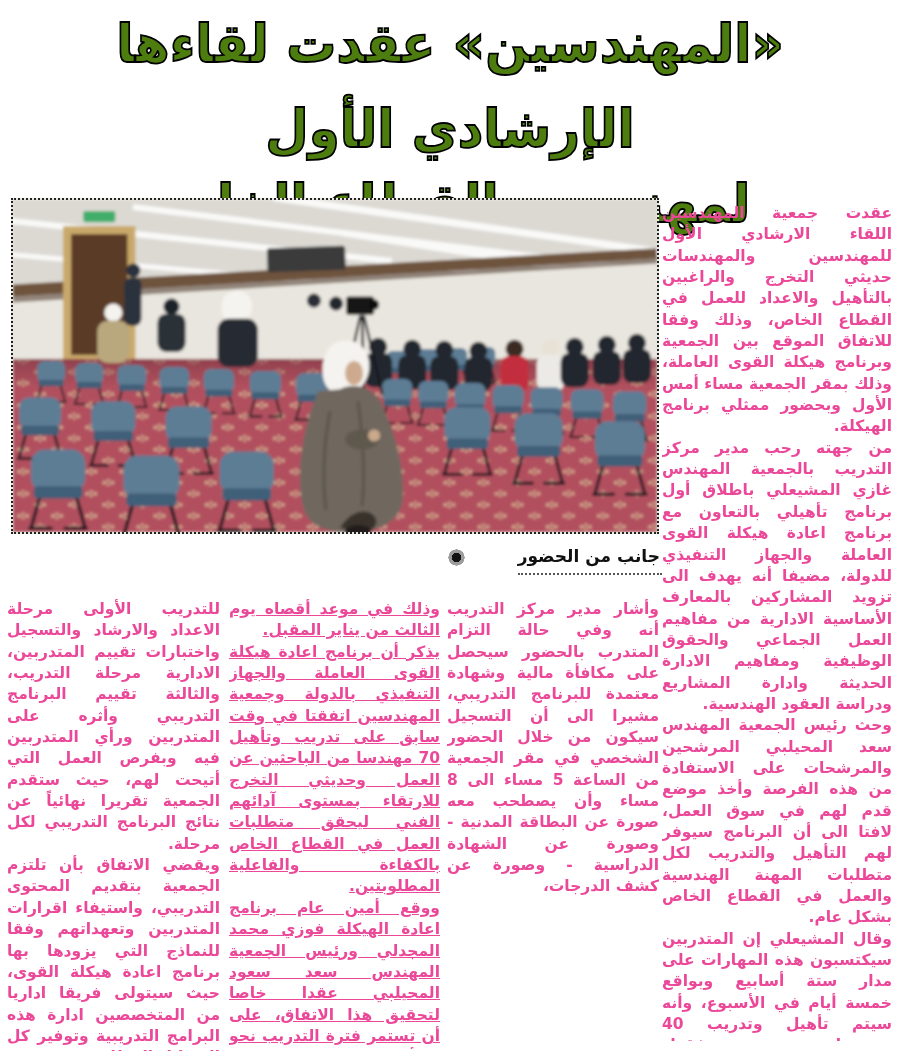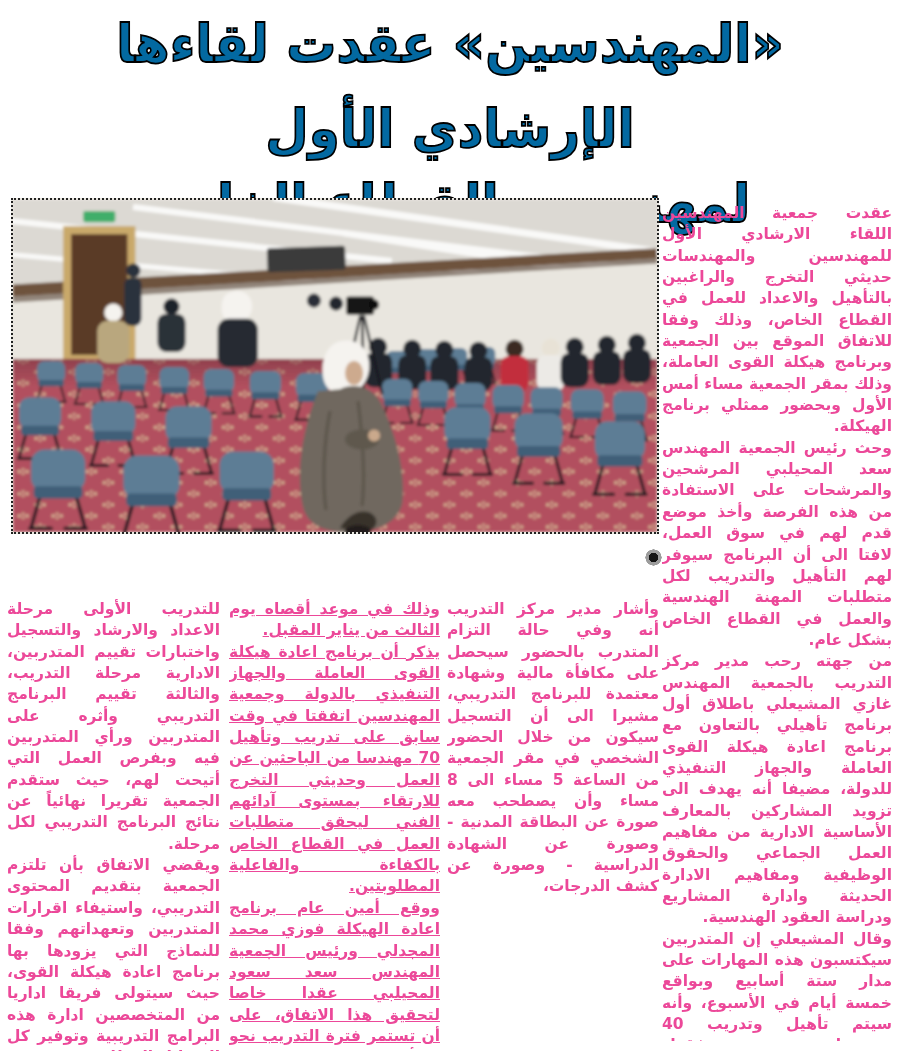--- a/index.html
+++ b/index.html
@@ -3,21 +3,21 @@
 <meta charset="utf-8">
 <style>
   html,body{margin:0;padding:0;background:#ffffff;}
   body{
     width:900px;height:1055px;position:relative;overflow:hidden;
     font-family:"DejaVu Sans",sans-serif;color:#141414;
   }
   
   .headline{
     position:absolute;top:2px;right:0;left:0;text-align:center;direction:rtl;
-    font-weight:bold;color:#0369a1;
+    font-weight:bold;color:#4d7c0f;
   }
   .headline .hline{
     font-size:50px;line-height:80px;letter-spacing:-1px;
     -webkit-text-stroke:1.7px #000;
     transform:scaleY(1.06);transform-origin:top center;
   }
   
   .photo{
     position:absolute;left:11px;top:198px;width:648px;height:336px;
     border:2px dotted #222;box-sizing:border-box;background:#e9e6df;
@@ -228,27 +228,28 @@
         <ellipse cx="66" cy="98" rx="17" ry="10" fill="#5f584e"></ellipse>
         <circle cx="78" cy="94" r="6" fill="#caa98c"></circle>
         <path d="M44,186 C52,172 66,166 76,172 C84,178 80,188 70,190 Z" fill="#38332c"></path>
         <ellipse cx="62" cy="189" rx="13" ry="6" fill="#241f1a"></ellipse>
       </g>
     </g>
   </svg>
 </div>
 
 <div class="caption">
+  <span class="caption-text">جانب من الحضور</span>
   <span class="caption-bullet"></span>
 </div>
 
 <div class="col col-1">
     <p>عقدت جمعية المهندسين اللقاء الارشادي الأول للمهندسين والمهندسات حديثي التخرج والراغبين بالتأهيل والاعداد للعمل في القطاع الخاص، وذلك وفقا للاتفاق الموقع بين الجمعية وبرنامج هيكلة القوى العاملة، وذلك بمقر الجمعية مساء أمس الأول وبحضور ممثلي برنامج الهيكلة.</p>
+    <p>من جهته رحب مدير مركز التدريب بالجمعية المهندس غازي المشيعلي باطلاق أول برنامج تأهيلي بالتعاون مع برنامج اعادة هيكلة القوى العاملة والجهاز التنفيذي للدولة، مضيفا أنه يهدف الى تزويد المشاركين بالمعارف الأساسية الادارية من مفاهيم العمل الجماعي والحقوق الوظيفية ومفاهيم الادارة الحديثة وادارة المشاريع ودراسة العقود الهندسية.</p>
     <p>وحث رئيس الجمعية المهندس سعد المحيلبي المرشحين والمرشحات على الاستفادة من هذه الفرصة وأخذ موضع قدم لهم في سوق العمل، لافتا الى أن البرنامج سيوفر لهم التأهيل والتدريب لكل متطلبات المهنة الهندسية والعمل في القطاع الخاص بشكل عام.</p>
-    <p>من جهته رحب مدير مركز التدريب بالجمعية المهندس غازي المشيعلي باطلاق أول برنامج تأهيلي بالتعاون مع برنامج اعادة هيكلة القوى العاملة والجهاز التنفيذي للدولة، مضيفا أنه يهدف الى تزويد المشاركين بالمعارف الأساسية الادارية من مفاهيم العمل الجماعي والحقوق الوظيفية ومفاهيم الادارة الحديثة وادارة المشاريع ودراسة العقود الهندسية.</p>
     <p>وقال المشيعلي إن المتدربين سيكتسبون هذه المهارات على مدار ستة أسابيع وبواقع خمسة أيام في الأسبوع، وأنه سيتم تأهيل وتدريب 40 مهندسا ومهندسة فقط، مضيفا أن من اشتراطات</p>
   </div>
 <div class="col col-2">
     <p>وأشار مدير مركز التدريب أنه وفي حالة التزام المتدرب بالحضور سيحصل على مكافأة مالية وشهادة معتمدة للبرنامج التدريبي، مشيرا الى أن التسجيل سيكون من خلال الحضور الشخصي في مقر الجمعية من الساعة 5 مساء الى 8 مساء وأن يصطحب معه صورة عن البطاقة المدنية - وصورة عن الشهادة الدراسية - وصورة عن كشف الدرجات،</p>
   </div>
 <div class="col col-3">
     <p>وذلك في موعد أقصاه يوم الثالث من يناير المقبل.</p>
     <p>يذكر أن برنامج اعادة هيكلة القوى العاملة والجهاز التنفيذي بالدولة وجمعية المهندسين اتفقتا في وقت سابق على تدريب وتأهيل 70 مهندسا من الباحثين عن العمل وحديثي التخرج للارتقاء بمستوى آدائهم الفني ليحقق متطلبات العمل في القطاع الخاص بالكفاءة والفاعلية المطلوبتين.</p>
     <p>ووقع أمين عام برنامج اعادة الهيكلة فوزي محمد المجدلي ورئيس الجمعية المهندس سعد سعود المحيلبي عقدا خاصا لتحقيق هذا الاتفاق، على أن تستمر فترة التدريب نحو 4 أشهر، وتتضمن مراحل تنفيذ بنود العقد 3 مراحل رئيسة</p>
   </div>

